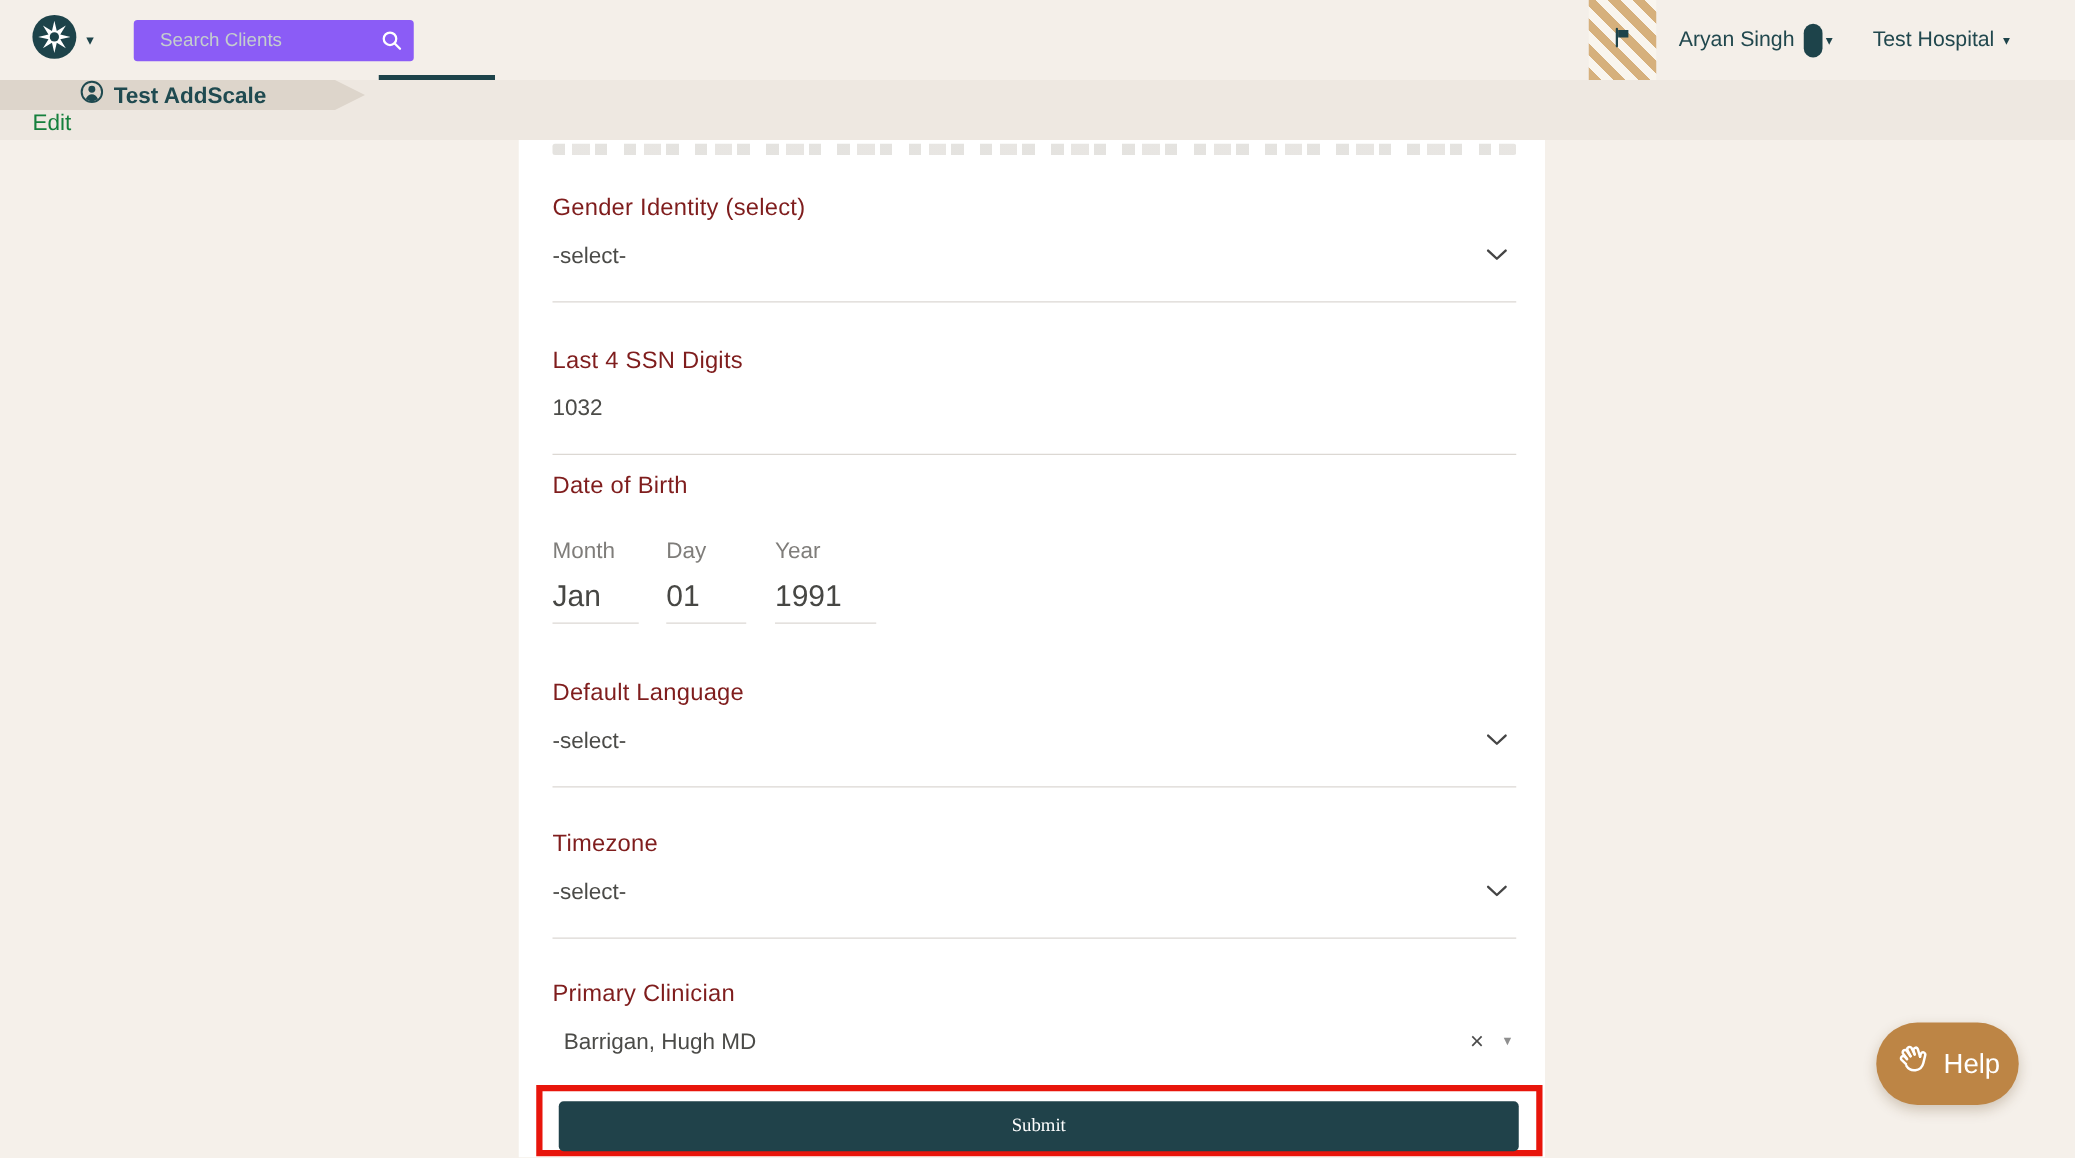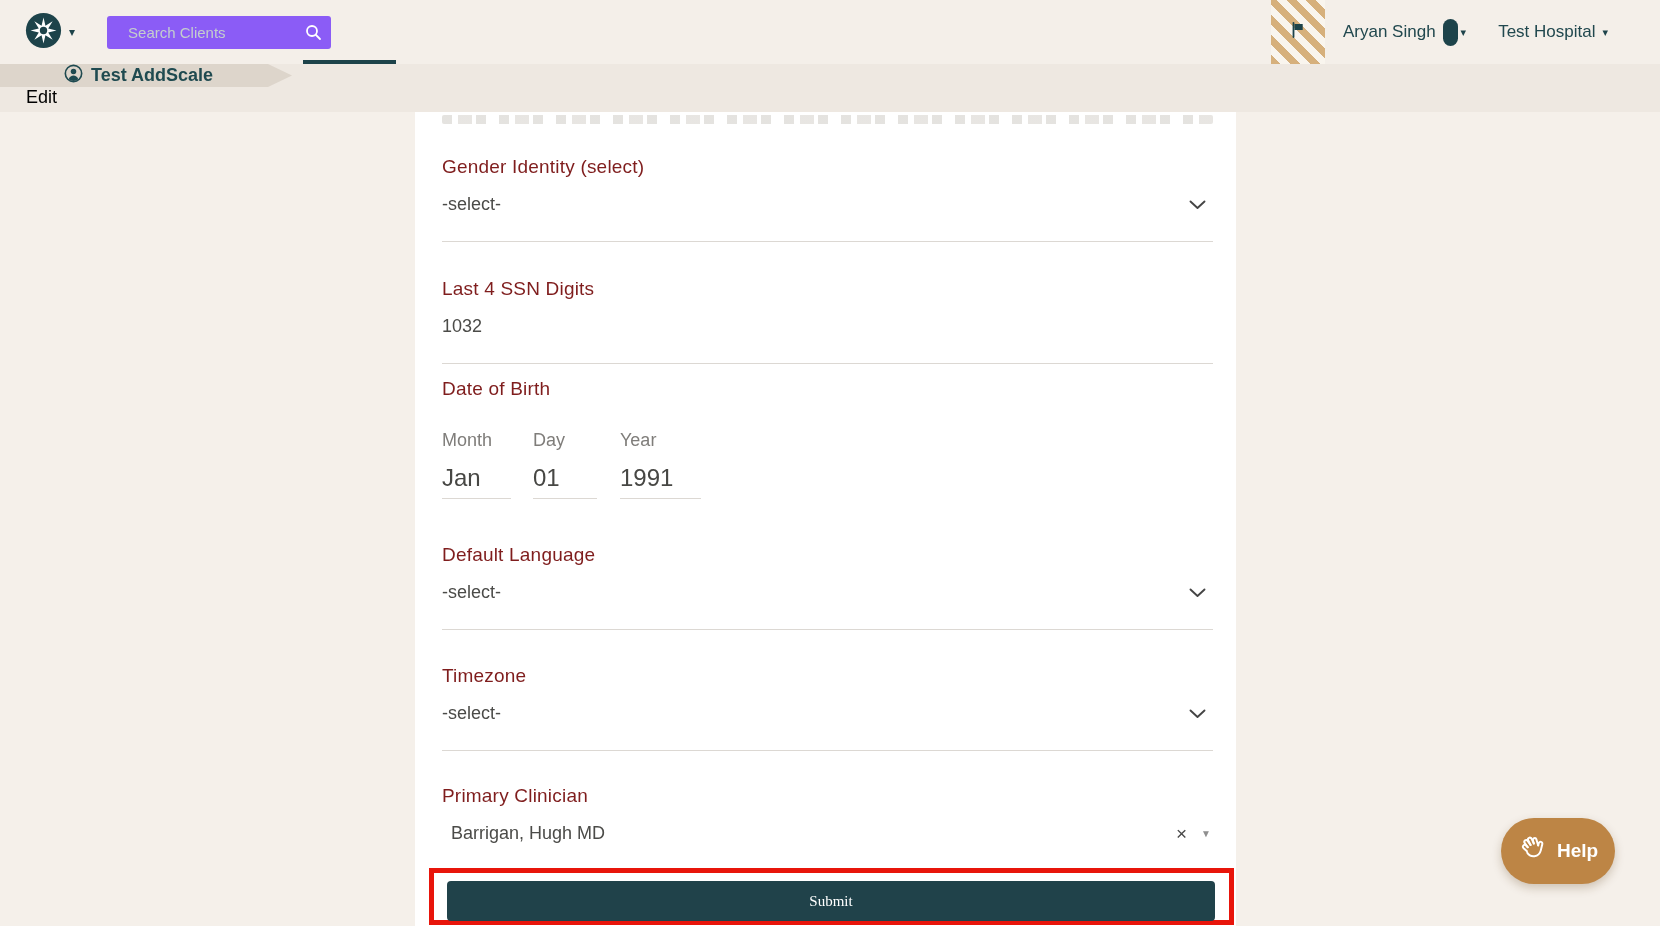--- a/index.html
+++ b/index.html
@@ -64,21 +64,21 @@
     background:#eee8e1; display:flex; align-items:stretch;flex-direction:column;
   }
   .crumb-tab {
     width:292px; background:#ddd5cb; cursor:pointer;
     clip-path:polygon(0 0, calc(100% - 24px) 0, 100% 50%, calc(100% - 24px) 100%, 0 100%);
     display:flex; align-items:center; padding-left:64px;
   }
   .crumb-tab-label { font-size:18px; font-weight:bold; color:#1f4a50; margin-left:8px; }
   .crumb-edit {
     display:flex; align-items:center; margin-left:26px; cursor:pointer;
-    font-size:18px; color:#000000;
+    font-size:18px; color:#15803d;
   }
 
   
   .panel {
     position:absolute; top:112px; left:415px; width:821px; height:814px;
     background:#ffffff; padding:0 23px 0 27px;
   }
   .clipped-row {
     margin-top:3px; height:9px; opacity:.55; border-radius:2px;
     background:repeating-linear-gradient(90deg,#cfccc6 0 10px,transparent 10px 16px,#d5d1cb 16px 30px,transparent 30px 34px,#cfccc6 34px 44px,transparent 44px 57px);
@@ -129,21 +129,21 @@
     cursor:pointer;
   }
 
   
   .help-pill {
     position:absolute; right:45px; bottom:42px; width:114px; height:66px;
     border-radius:33px; background:#bd8545; cursor:pointer;
     display:flex; align-items:center; justify-content:center; gap:9px;
     box-shadow:0 4px 10px rgba(90,60,20,.25);
   }
-  .help-label { color:#ffffff; font-size:19px; font-weight:bold; }
+  .help-label { color:#ffffff; font-size:22px; font-weight:normal; }
   .hand-icon { transform:rotate(-12deg); }
 </style>
 </head>
 <body>
 
 <div class="topbar">
 
   <div class="logo-group">
     <span>
       <svg width="37" height="37" viewBox="0 0 40 40">

